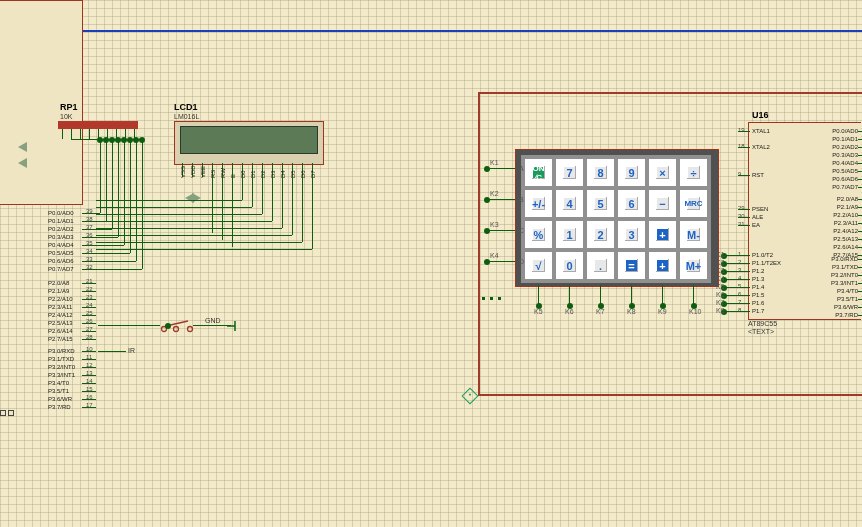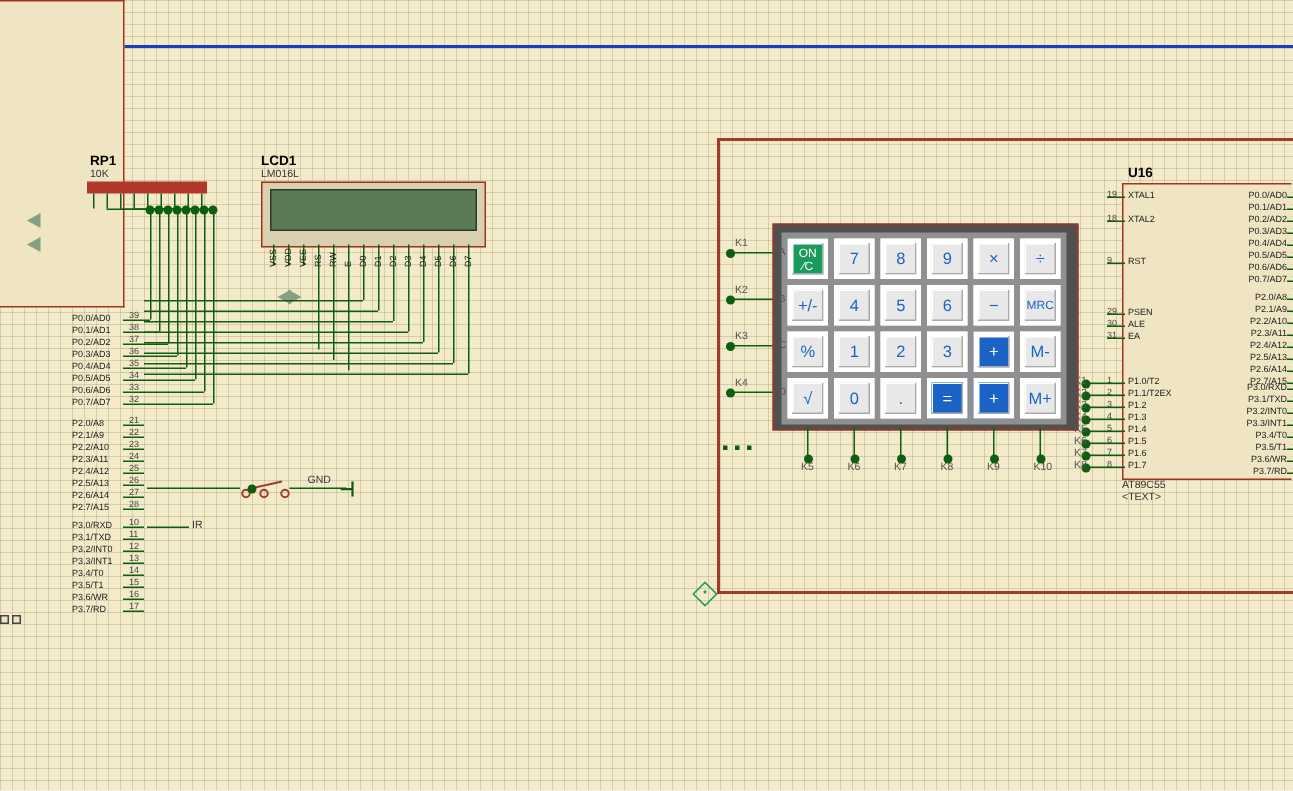--- a/index.html
+++ b/index.html
@@ -20,21 +20,21 @@
   .chip{position:absolute;background:#efe5c2;border:1px solid #a0351f;}
   .pin-label{position:absolute;font-size:6px;color:#1a1a1a;white-space:nowrap;}
   .pin-num{position:absolute;font-size:6px;color:#444;}
   .ref-label{position:absolute;font-size:9px;color:#000;font-weight:bold;}
   .sub-label{position:absolute;font-size:7px;color:#333;}
   .lcd-box{position:absolute;background:#d9d0b0;border:1px solid #a0351f;}
   .lcd-screen{position:absolute;background:#5b7a55;border:1px solid #2b3b2b;}
   .resnet{position:absolute;background:#b3382c;}
   .keypad-body{position:absolute;background:#505050;border:1px solid #a0351f;}
   .keypad-grid{position:absolute;background:#909090;padding:4px;display:grid;grid-template-columns:repeat(6,27px);grid-template-rows:repeat(4,27px);gap:4px;}
-  .key{display:flex;align-items:center;justify-content:center;font-size:11px;font-weight:normal;color:#1b63c6;background:#e8e8e8;border:3px solid #ffffff;box-shadow:inset -1px -1px 0 #aaa, inset 1px 1px 0 #fff;}
+  .key{display:flex;align-items:center;justify-content:center;font-size:11px;font-weight:bold;color:#1b63c6;background:#e8e8e8;border:7px solid #ffffff;box-shadow:inset -1px -1px 0 #aaa, inset 1px 1px 0 #fff;}
   .key.green{background:#1a9b5b;color:#fff;}
   .key.blue{background:#1b63c6;color:#fff;}
   .key .sub{font-size:8px;}
   .row-lbl{position:absolute;font-size:7px;color:#555;}
   .gnd-arrow{position:absolute;width:0;height:0;border-top:5px solid transparent;border-bottom:5px solid transparent;border-right:9px solid #86a080;}
   .gnd-arrow.rt{border-right:none;border-left:9px solid #86a080;}
   .push-sw{position:absolute;}
   .cursor{position:absolute;width:10px;height:10px;transform:rotate(45deg);border:1px solid #1a9b5b;background:transparent;}
   .cursor::after{content:"";position:absolute;left:3px;top:3px;width:2px;height:2px;background:#1a9b5b;border-radius:50%;}
   .tiny-pin{position:absolute;width:4px;height:4px;border:1px solid #444;background:#efe5c2;}

